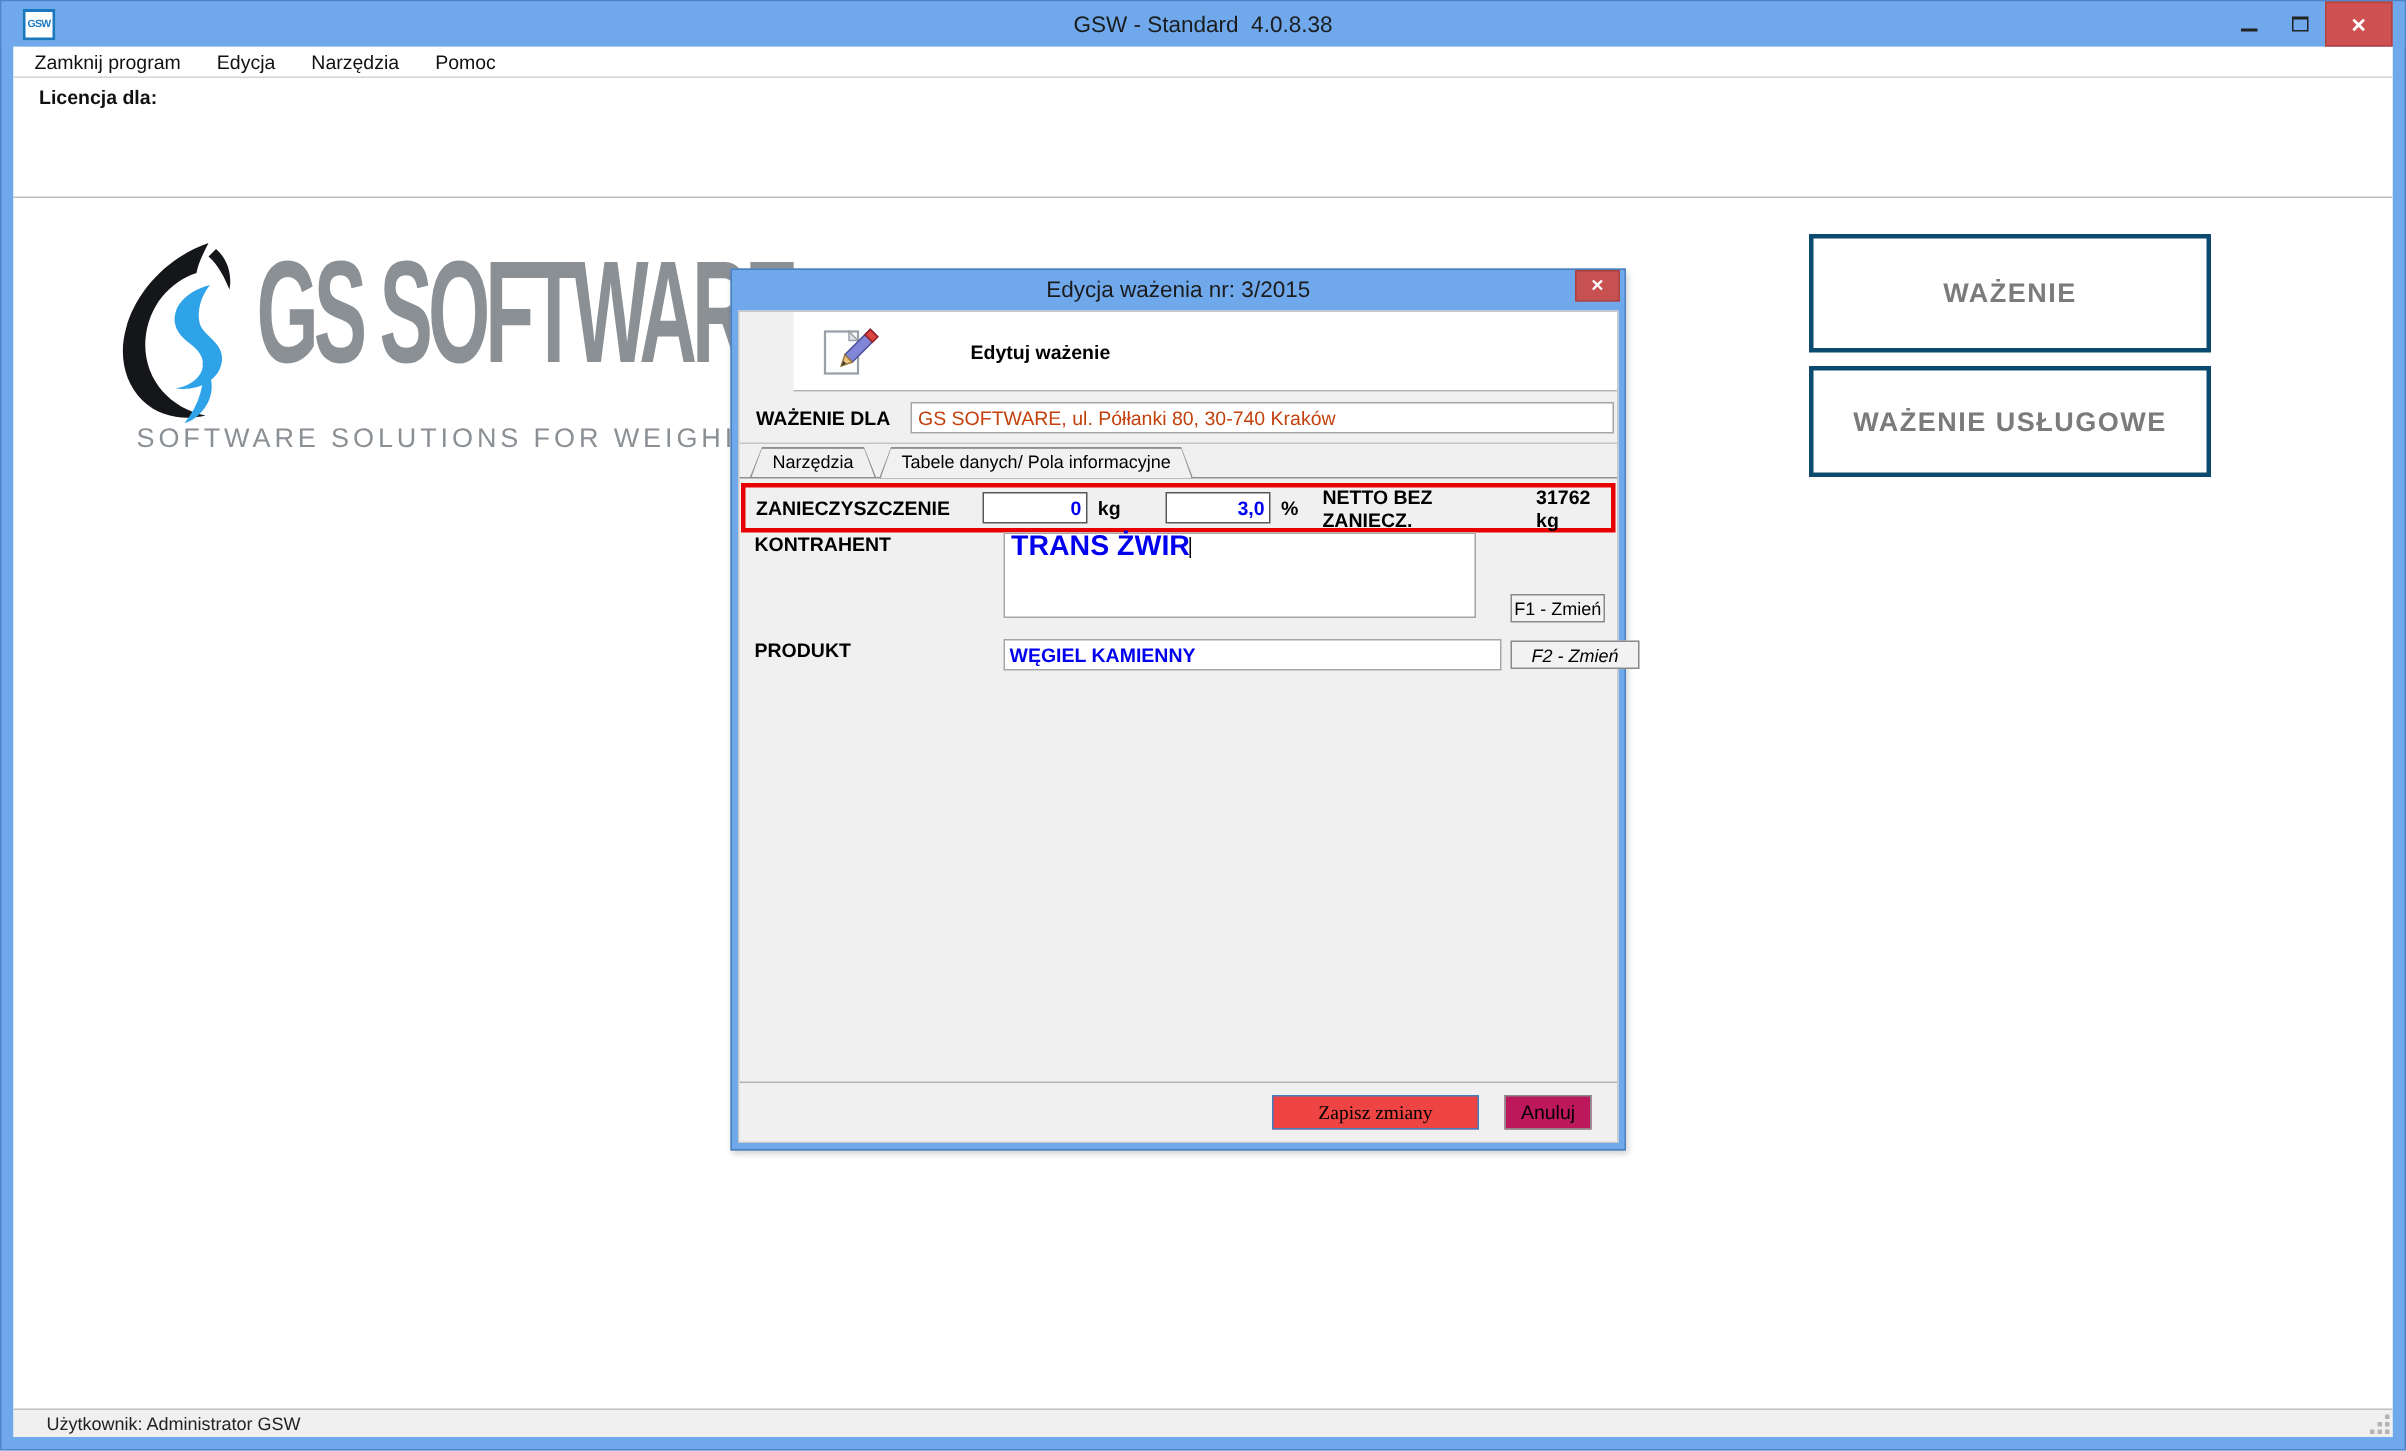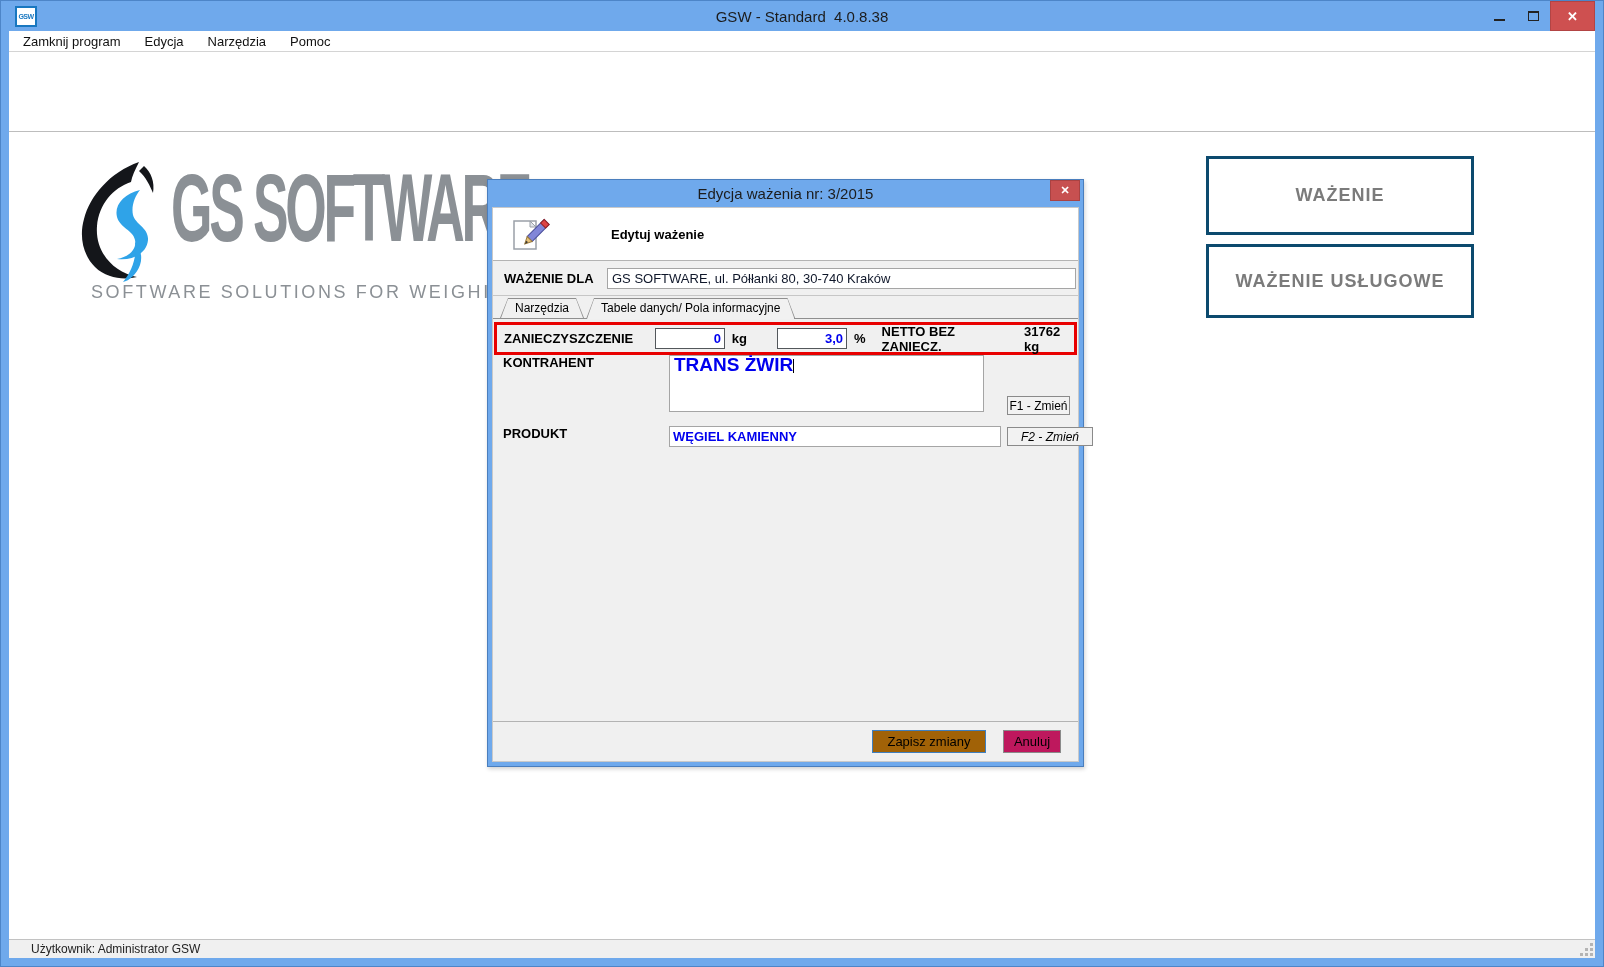--- a/index.html
+++ b/index.html
@@ -45,27 +45,27 @@
   .big-btn { position:absolute; left:1197px; width:268px; border:3px solid #0c4a6e; background:#fff; color:#7b7b7b; font-size:18px; font-weight:bold; letter-spacing:1px; display:flex; align-items:center; justify-content:center; cursor:default; }
   .big-btn.b1 { top:24px; height:79px; }
   .big-btn.b2 { top:112px; height:74px; }
 
   
   .dlg { position:absolute; left:478px; top:47px; width:597px; height:588px; background:#6FA9EC; border:1px solid #4a7ebd; display:flex; flex-direction:column; box-shadow:1px 2px 4px rgba(0,0,0,0.18); }
   .dlg-titlebar { flex:0 0 27px; position:relative; display:flex; align-items:center; justify-content:center; color:#1c1c1c; font-size:15px; }
   .dlg-close { position:absolute; right:3px; top:0px; width:30px; height:21px; background:#C75050; border:1px solid #aa4242; color:#fff; font-size:11px; font-weight:bold; display:flex; align-items:center; justify-content:center; }
   .dlg-body { flex:1; margin:0 4px 4px 4px; background:#F0F0F0; display:flex; flex-direction:column; min-height:0; border:1px solid #c9c9c9; }
 
-  .dlg-header { flex:0 0 53px; background:#fff; border-bottom:1px solid #b3b3b3; display:flex; align-items:center; }
+  .dlg-header { flex:0 0 53px; background:#fff; border-bottom:1px solid #b3b3b3; display:flex; align-items:center;margin-left:36px; }
   .edit-icon { margin:0 0 0 18px; width:40px; height:38px; position:relative; }
   .dlg-header-label { margin-left:60px; font-size:13px; font-weight:bold; color:#000; }
 
   .wazdla-row { flex:0 0 35px; display:flex; align-items:center; padding-left:11px; border-bottom:1px solid #c6c6c6; }
   .wazdla-label { font-size:13px; font-weight:bold; width:100px; }
-  .wazdla-input { margin-left:3px; width:469px; height:21px; border:1px solid #a5a5a5; background:#fff; color:#0f172a; font-size:13px; font-family:"Liberation Sans",sans-serif; padding:0 4px; }
+  .wazdla-input { margin-left:3px; width:469px; height:21px; border:1px solid #a5a5a5; background:#fff; color:#c2410c; font-size:13px; font-family:"Liberation Sans",sans-serif; padding:0 4px; }
 
   
   .tabstrip { flex:0 0 23px; display:flex; align-items:flex-end; padding-left:7px; border-bottom:1px solid #8f8f8f; position:relative; }
   .tab-o { background:#8f8f8f; clip-path:polygon(8px 0, calc(100% - 8px) 0, 100% 100%, 0 100%); padding:1px 1px 0 1px; margin-right:2px; }
   .tab-i { background:#f0f0f0; clip-path:polygon(7px 0, calc(100% - 7px) 0, 100% 100%, 0 100%); padding:2px 14px 3px 14px; font-size:12px; color:#000; white-space:nowrap; }
   .tab-o.active { position:relative; margin-bottom:-1px; z-index:2; }
   .tab-o.active .tab-i { padding-bottom:4px; background:#f1f1f1; }
 
   .tab-content { flex:1; position:relative; min-height:0; }
 
@@ -85,21 +85,21 @@
   .kontrahent-box { width:315px; height:57px; background:#fff; border:1px solid #a5a5a5; padding:1px 4px; font-size:19px; font-weight:bold; color:#0000EE; line-height:16px; }
   .caret { display:inline-block; width:1px; height:14px; background:#000; vertical-align:-2px; }
   .f1-btn { position:absolute; left:514px; top:77px; width:63px; height:19px; }
   .produkt-row { top:107px; }
   .produkt-input { width:332px; height:21px; background:#fff; border:1px solid #a5a5a5; padding:0 3px; font-size:13px; font-weight:bold; color:#0000EE; font-family:"Liberation Sans",sans-serif; }
   .f2-btn { position:absolute; left:514px; top:108px; width:86px; height:19px;font-style:italic; }
   .sm-btn { background:#f2f2f2; border:1px solid #8a8a8a; font-size:12px; color:#000; display:flex; align-items:center; justify-content:center; font-family:"Liberation Sans",sans-serif; }
 
   
   .dlg-footer { flex:0 0 40px; border-top:1px solid #b3b3b3; display:flex; align-items:center; justify-content:flex-end; gap:17px; padding-right:17px; background:#F0F0F0; }
-  .save-btn { width:114px; height:23px; background:#a16207; border:1px solid #3f7fbf; font-size:13px; display:flex; align-items:center; justify-content:center; }
+  .save-btn { width:138px; height:23px; background:#ef4444; border:1px solid #3f7fbf; font-size:13px; display:flex; align-items:center; justify-content:center;font-family:Liberation Serif, serif; }
   .cancel-btn { width:58px; height:23px; background:#be185d; border:1px solid #8a8a8a; font-size:13px; display:flex; align-items:center; justify-content:center; }
 
   
   .statusbar { flex:0 0 19px; background:#f0f0f0; border-top:1px solid #c2c2c2; display:flex; align-items:center; font-size:12px; color:#222; padding-left:22px; position:relative; }
   .grip { position:absolute; right:2px; bottom:2px; width:12px; height:12px; }
   .grip i { position:absolute; width:3px; height:3px; background:#b4b4b4; }
   .grip i:nth-child(1){ right:0; bottom:0; } .grip i:nth-child(2){ right:5px; bottom:0; } .grip i:nth-child(3){ right:10px; bottom:0; }
   .grip i:nth-child(4){ right:0; bottom:5px; } .grip i:nth-child(5){ right:5px; bottom:5px; } .grip i:nth-child(6){ right:0; bottom:10px; }
 </style>
 </head>
@@ -126,20 +126,21 @@
   <div class="frame">
 
     <div class="menubar">
       <span class="menu-item">Zamknij program</span>
       <span class="menu-item">Edycja</span>
       <span class="menu-item">Narzędzia</span>
       <span class="menu-item">Pomoc</span>
     </div>
 
     <div class="license">
+      <div class="license-label">Licencja dla:</div>
     </div>
 
     <div class="content">
 
       <div class="logo-wrap">
         <svg class="logo-mark" width="108" height="128" viewBox="0 0 108 128">
           <path d="M62,2 C58,10 55,16 54,22 C36,28 22,44 20,66 C18,92 36,112 60,117 C48,120 30,119 18,107 C6,95 2,77 7,59 C13,36 33,12 62,2 Z" fill="#14161a"></path>
           <path d="M67,6 C74,12 78,22 76,33 C73,26 69,17 62,11 Z" fill="#14161a"></path>
           <path d="M63,30 C47,34 37,45 40,57 C43,68 56,70 58,80 C60,89 52,97 40,99 C56,101 70,93 71,80 C72,68 58,64 56,55 C54,46 58,36 63,30 Z" fill="#2FA3E8"></path>
           <path d="M58,82 C60,95 56,110 46,122 C52,121 60,114 63,105 C66,96 63,87 58,82 Z" fill="#2FA3E8"></path>

